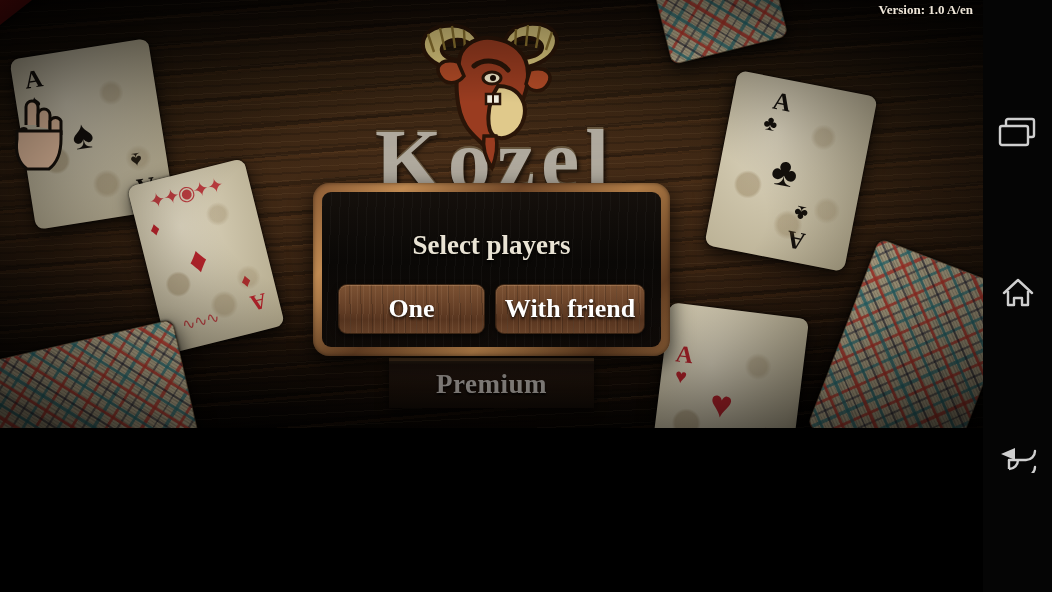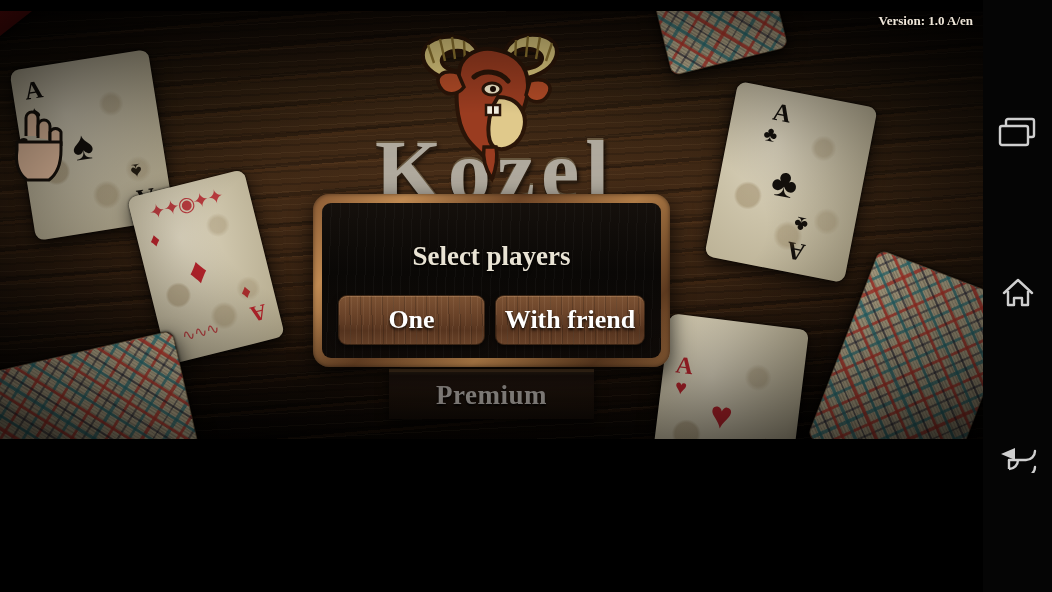--- a/index.html
+++ b/index.html
@@ -1,21 +1,21 @@
 <!DOCTYPE html>
 <html><head>
 <meta charset="utf-8">
 <style>
   html,body{margin:0;padding:0;background:#000;}
   body{width:1052px;height:592px;overflow:hidden;font-family:"Liberation Serif",serif;}
 
   #screen{position:relative;width:1052px;height:592px;overflow:hidden;background:#000;}
 
   
-  #game{position:absolute;left:0;top:11px;width:983px;height:428px;overflow:hidden;
+  #game{position:absolute;left:0;top:0;width:983px;height:428px;overflow:hidden;
         background:
           radial-gradient(ellipse 80% 60% at 50% 45%, rgba(92,58,32,.55) 0%, rgba(40,24,13,.25) 55%, rgba(0,0,0,.75) 100%),
           linear-gradient(180deg,#1a0f07 0%,#30200f 18%,#3a2512 42%,#2c1b0d 70%,#140b05 100%);
   }
   
   #game .grain{position:absolute;inset:0;
         background:repeating-linear-gradient(177deg,
             rgba(255,210,150,.05) 0px, rgba(255,210,150,.05) 1px,
             rgba(0,0,0,0) 1px, rgba(0,0,0,0) 5px,
             rgba(0,0,0,.16) 5px, rgba(0,0,0,.16) 7px,

